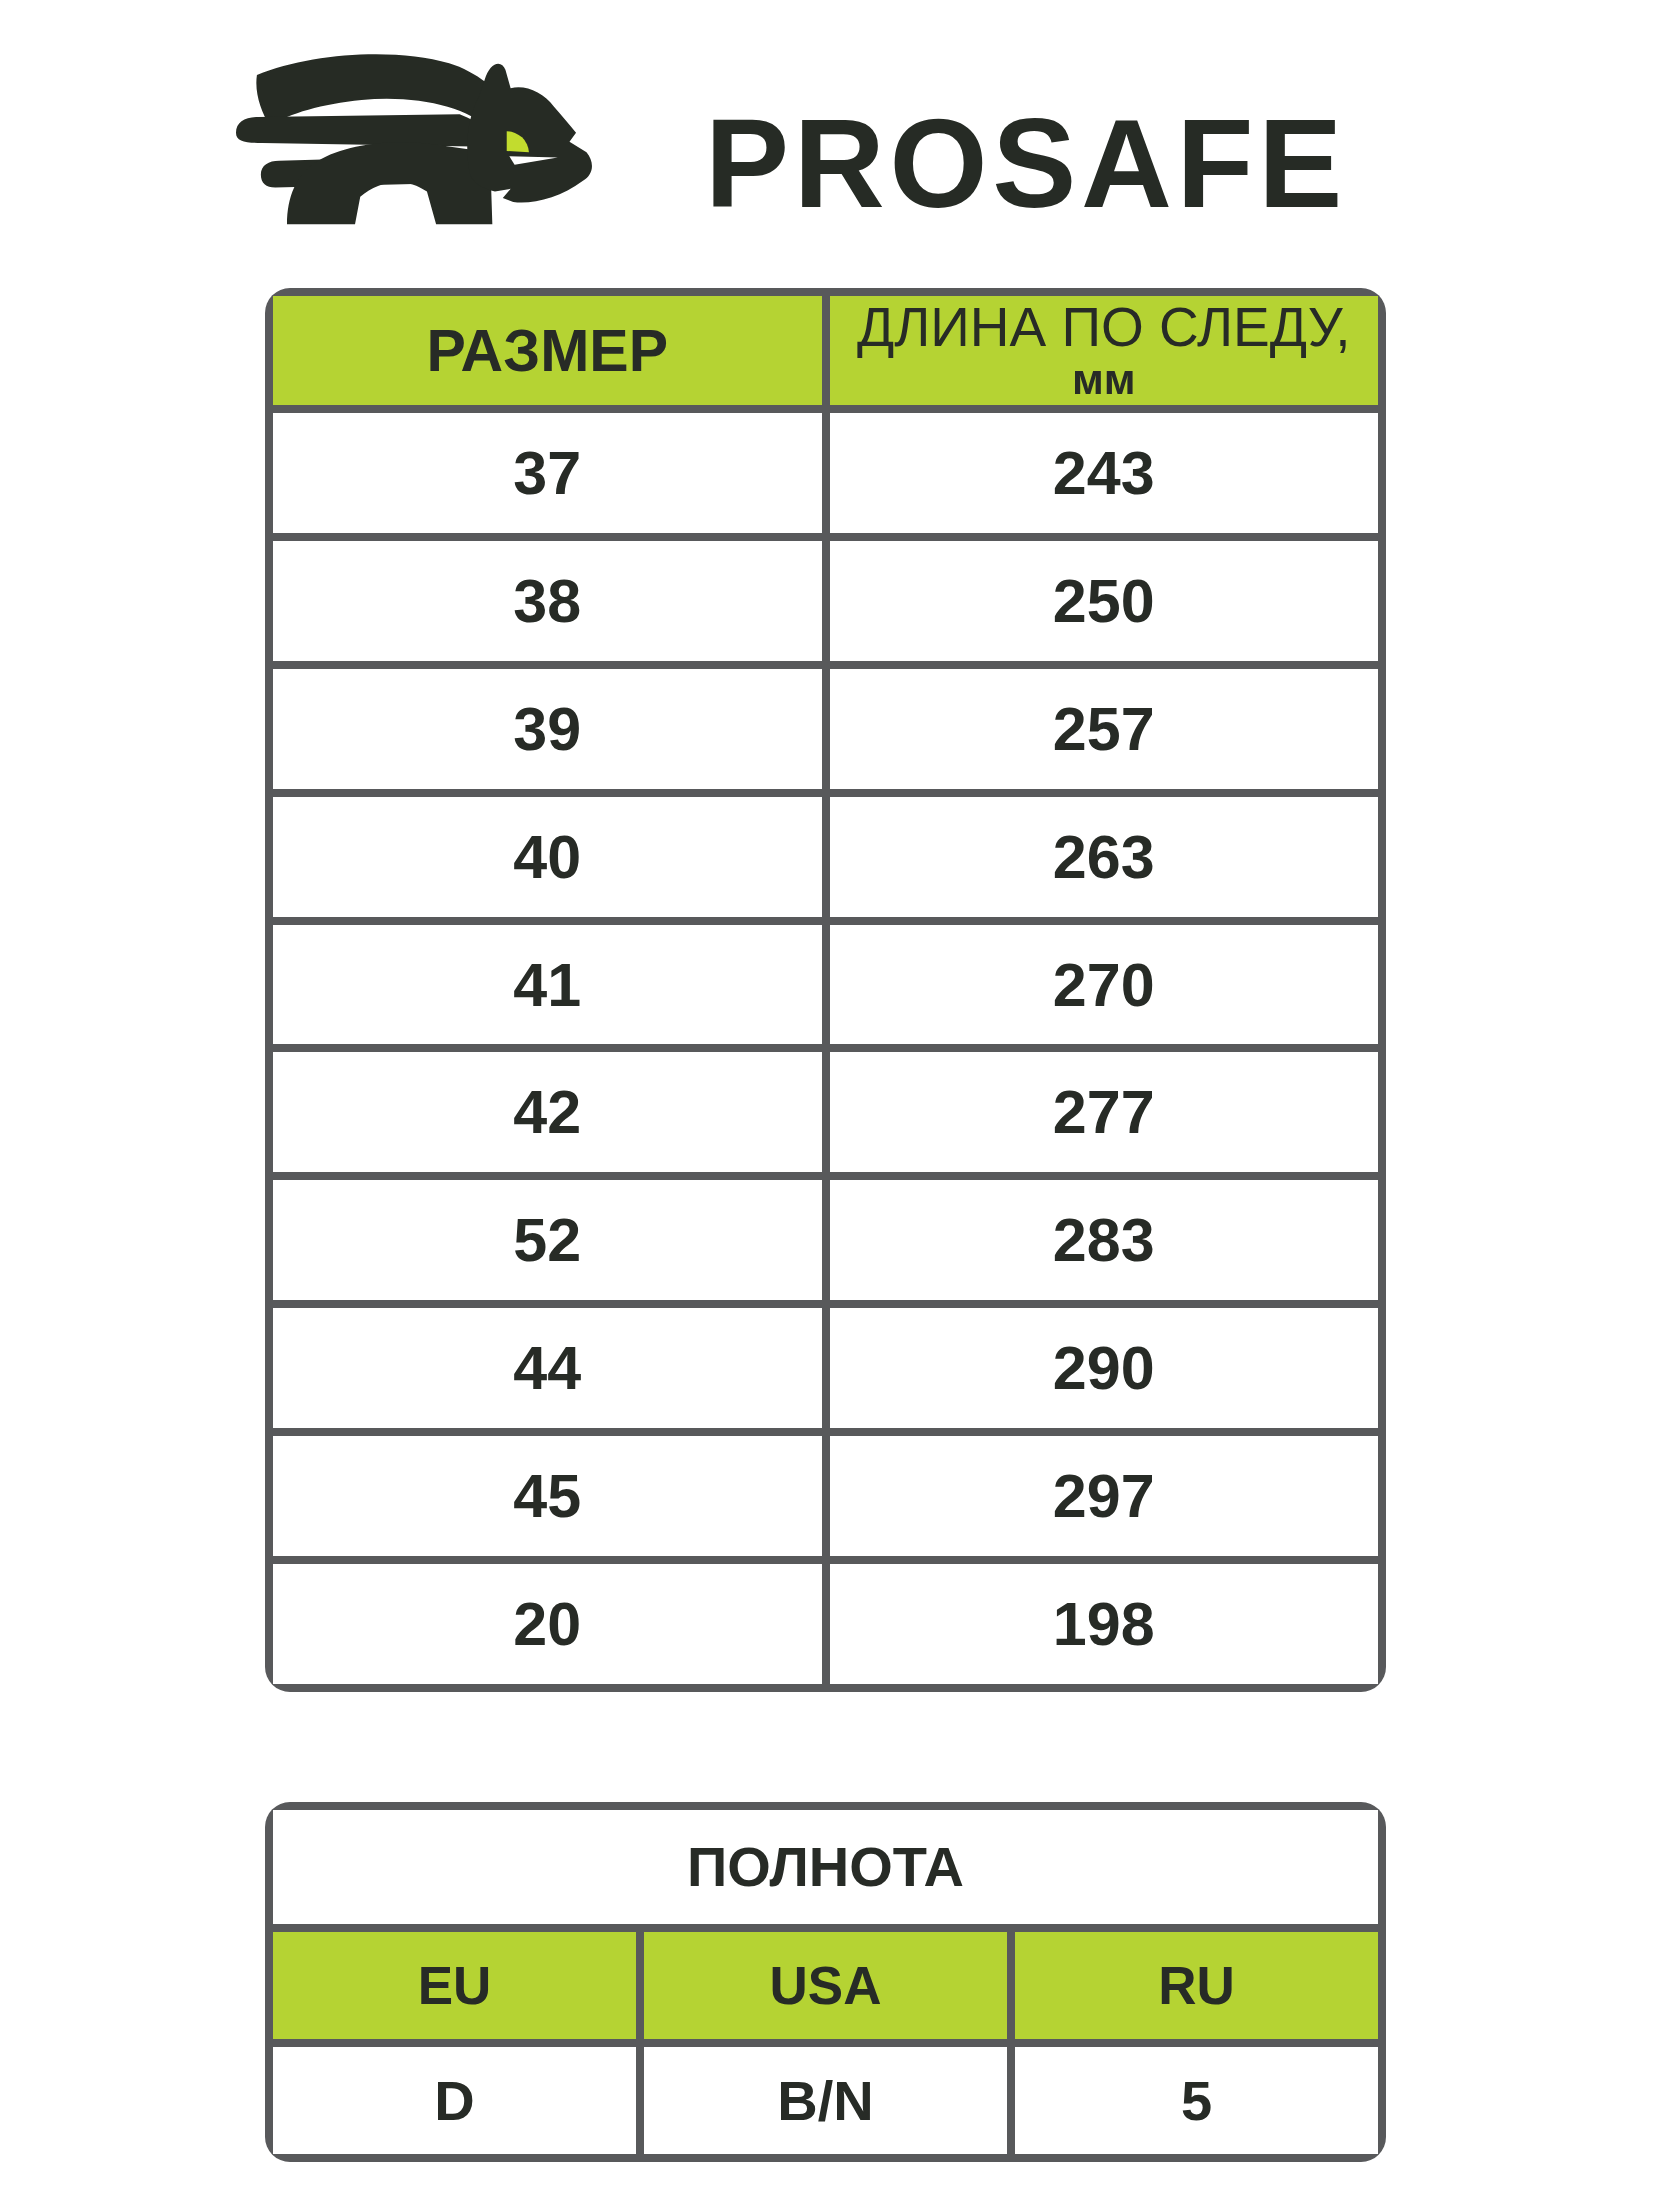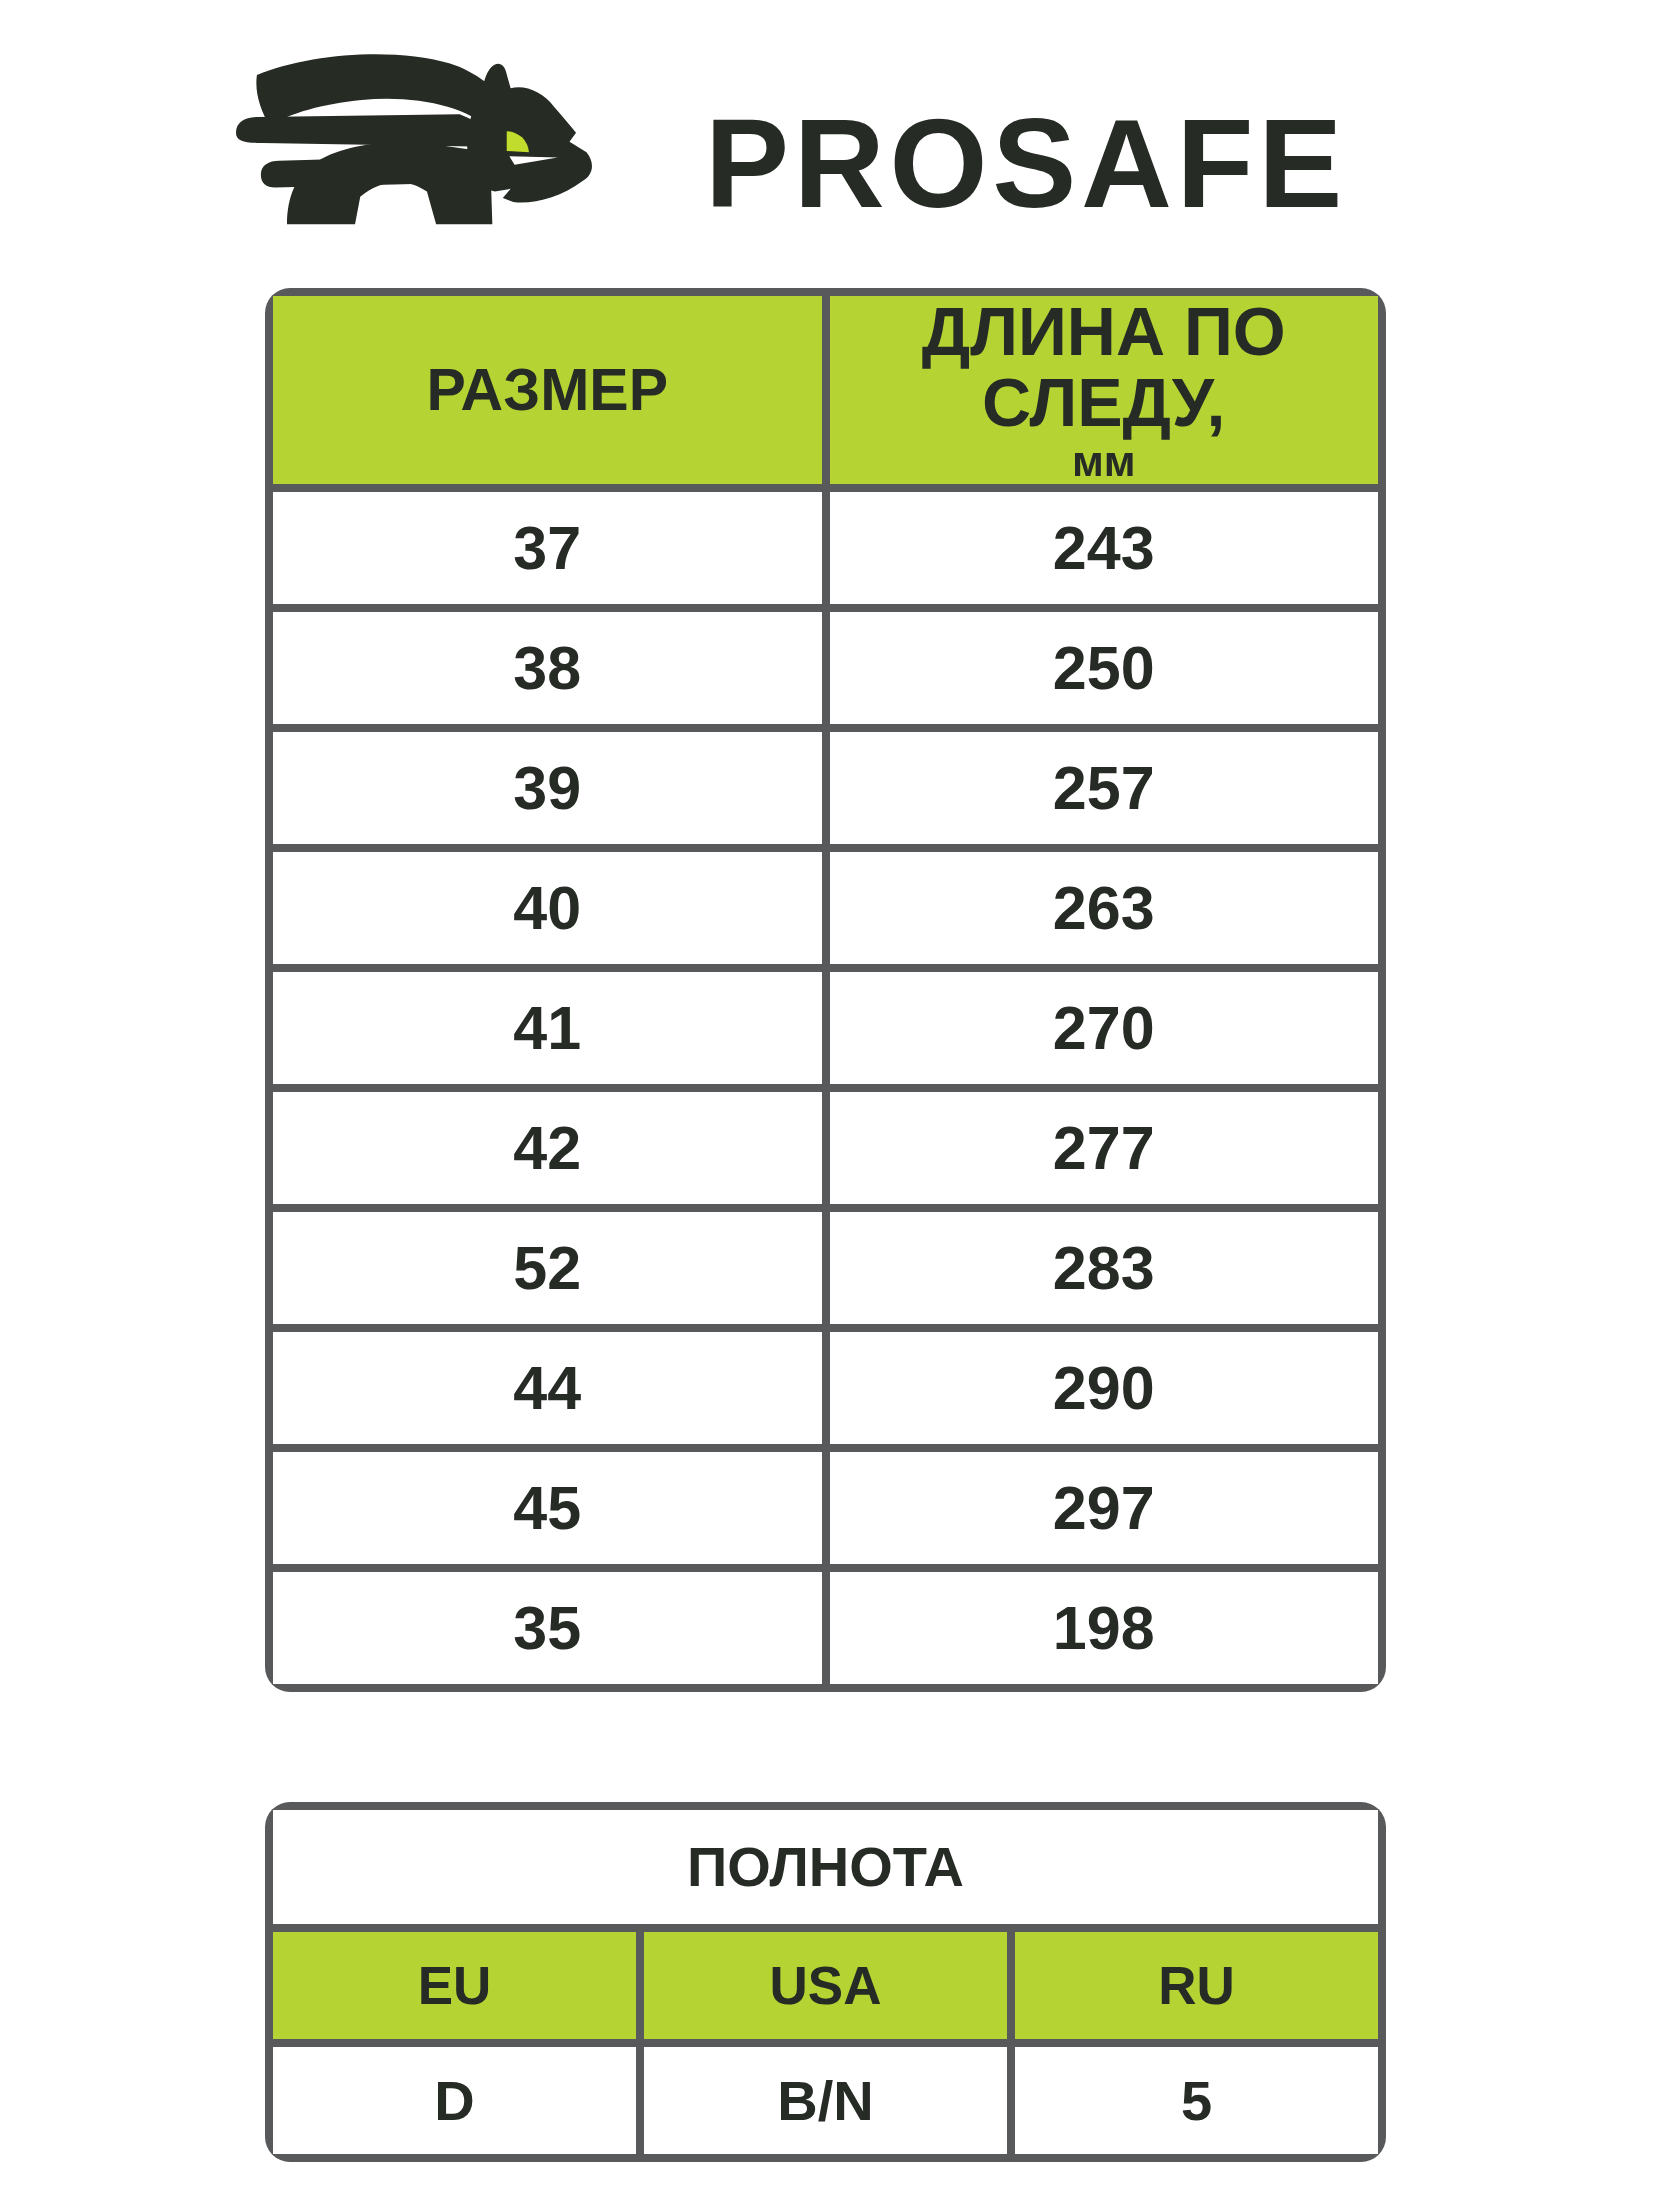--- a/index.html
+++ b/index.html
@@ -37,21 +37,21 @@
   .tbl-frame td,.tbl-frame th{
     text-align:center;vertical-align:middle;
     padding:0;color:#272b26;
   }
   .cell-white{background:#ffffff;}
   .cell-green{background:#b5d333;}
 
   .frame-main{left:265px;top:288px;width:1121px;height:1404px;}
   .frame-main th{height:109px;font-size:59px;font-weight:bold;}
   .frame-main td{height:106px;font-size:61px;font-weight:bold;}
-  .hdr-line1{display:block;font-size:68px;line-height:1.05;font-weight:bold;}
+  .hdr-line1{display:block;font-size:55px;line-height:1.05;font-weight:normal;}
   .hdr-line2{display:block;font-size:43px;line-height:1.05;font-weight:bold;}
 
   .frame-fullness{left:265px;top:1802px;width:1121px;height:360px;}
   .frame-fullness .title-cell{height:106px;font-size:56px;font-weight:bold;}
   .frame-fullness th{height:100px;font-size:53px;font-weight:bold;}
   .frame-fullness td.value-cell{height:100px;font-size:56px;font-weight:bold;}
 </style>
 </head>
 <body>
 
@@ -133,21 +133,21 @@
         </tr>
         <tr>
           <td class="cell-white"><span>44</span></td>
           <td class="cell-white"><span>290</span></td>
         </tr>
         <tr>
           <td class="cell-white"><span>45</span></td>
           <td class="cell-white"><span>297</span></td>
         </tr>
         <tr>
-          <td class="cell-white"><span>35</span></td>
+          <td class="cell-white"><span>20</span></td>
           <td class="cell-white"><span>198</span></td>
         </tr>
       </tbody>
     </table>
   </div>
 
   <div class="tbl-frame frame-fullness">
     <table>
       <tbody>
         <tr>

